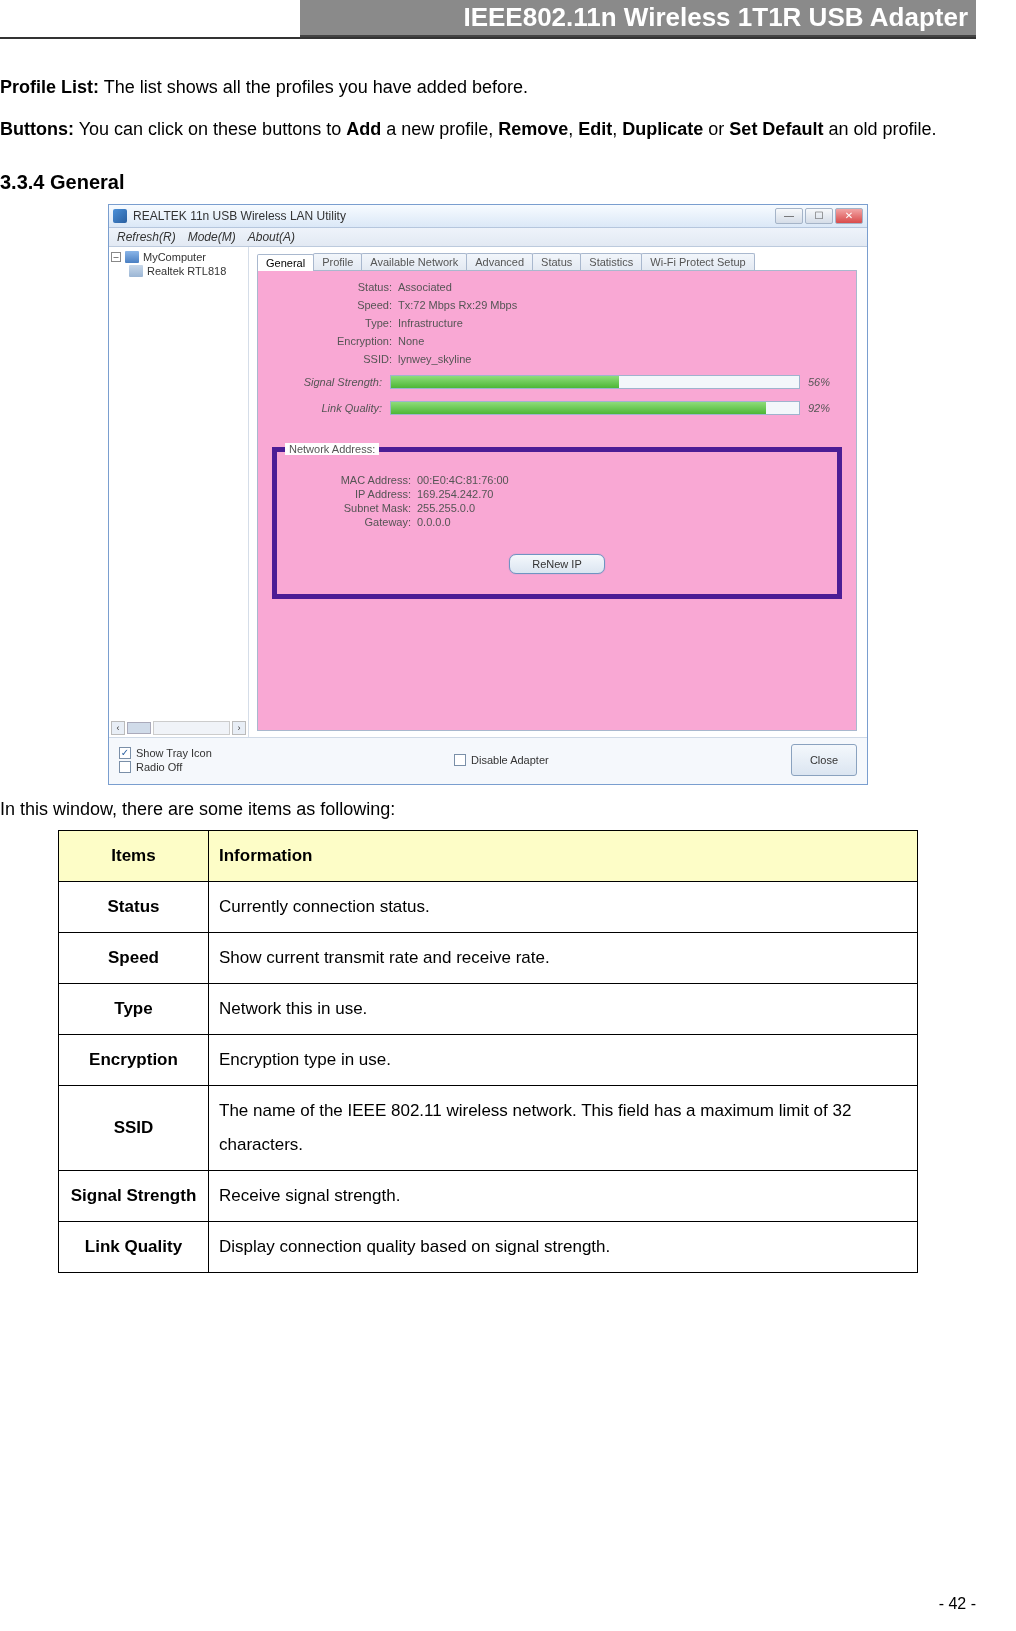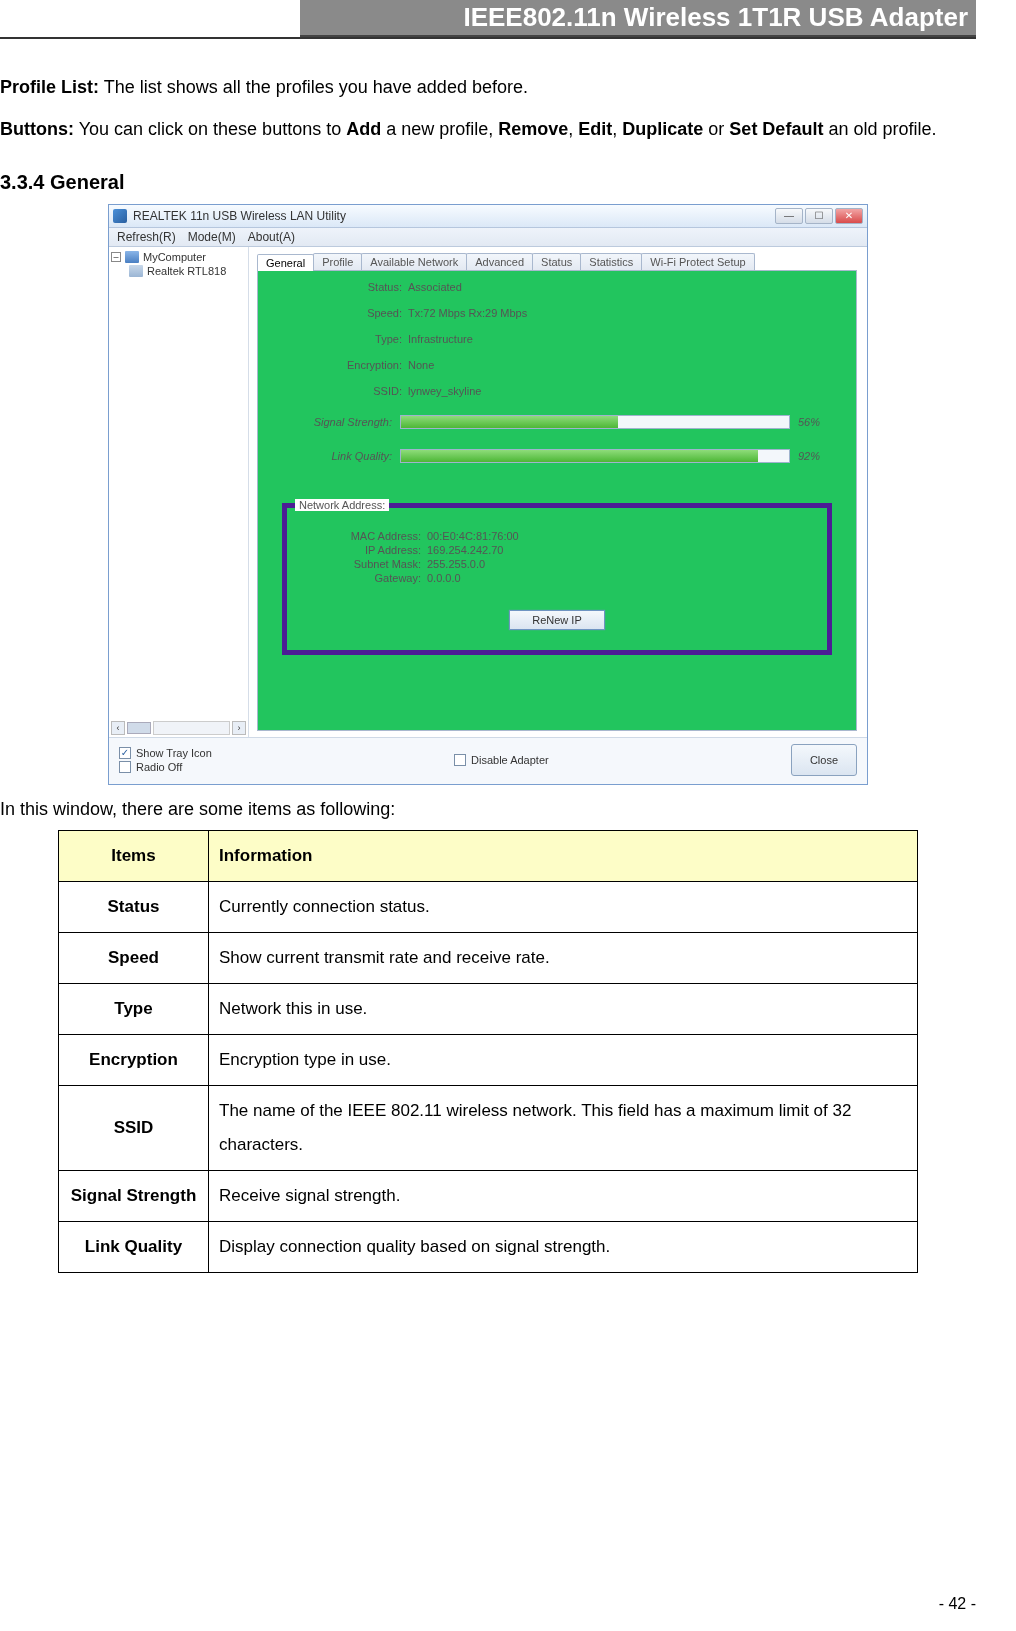--- a/index.html
+++ b/index.html
@@ -83,21 +83,21 @@
     color:#555;
   }
   .win-btn.close { background: linear-gradient(#f2a5a5,#d94b4b); color:#fff; }
   .menubar {
     display:flex;
     gap: 12px;
     padding: 2px 8px;
     background: linear-gradient(#eef3fa,#e2e9f3);
     border-bottom: 1px solid #bccadd;
   }
-  .menubar span { color:#333; }
+  .menubar span { color:#333;font-style:italic; }
   .app-body {
     display:flex;
     background:#fff;
     min-height:490px;
   }
   .tree-pane {
     width: 140px;
     border-right: 1px solid #d5dde8;
     padding: 4px 2px;
     background:#fff;
@@ -152,25 +152,25 @@
   .tab.active {
     background:#fff;
     position:relative;
     top:1px;
     color:#000;
   }
   .tab-content {
     border: 1px solid #a9b8ce;
     border-top:none;
     flex:1;
-    padding: 10px 24px;
-    background:#22c55e;
+    padding: 10px 14px;
+    background:#f9a8d4;
     display:flex;
     flex-direction:column;
-    gap:12px;
+    gap:4px;
   }
   .field-row {
     display:flex;
     align-items:center;
     font-size:11px;
     margin-bottom:2px;
   }
   .field-row .label {
     width: 120px;
     text-align:right;
@@ -215,21 +215,21 @@
     font-size:11px;
     color:#555;
   }
   .renew-btn-wrap { text-align:center; margin-top: 26px; }
   .renew-btn {
     display:inline-block;
     padding: 3px 22px;
     font-size:11px;
     background: linear-gradient(#f4f8fc,#dbe5f1);
     border:1px solid #6f94c2;
-    border-radius:0;
+    border-radius:7px;
     color:#333;
     box-shadow: 0 0 1px #6f94c2;
   }
 
   .bottom-bar {
     display:flex;
     justify-content:space-between;
     align-items:center;
     padding: 6px 10px 8px 10px;
     border-top:1px solid #cfd9e6;

